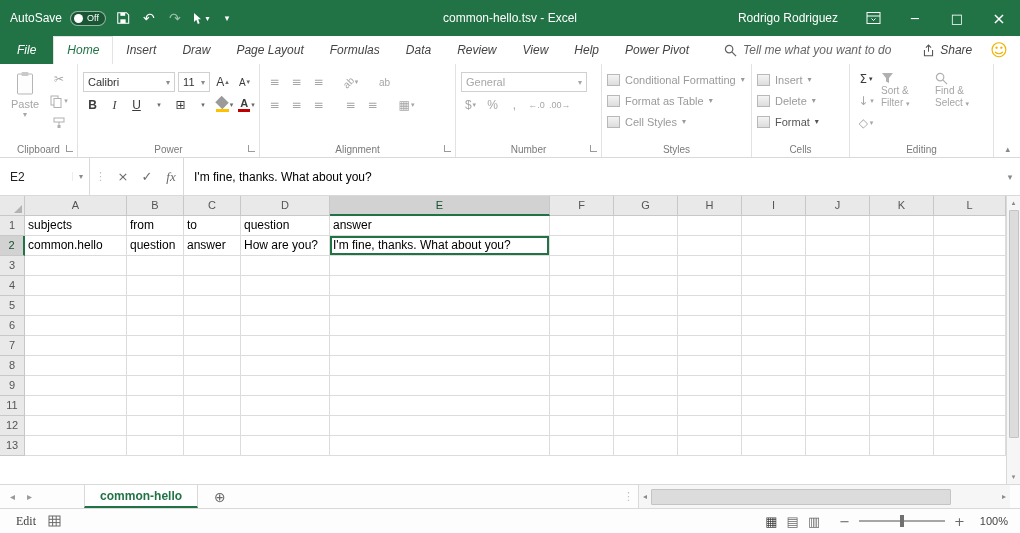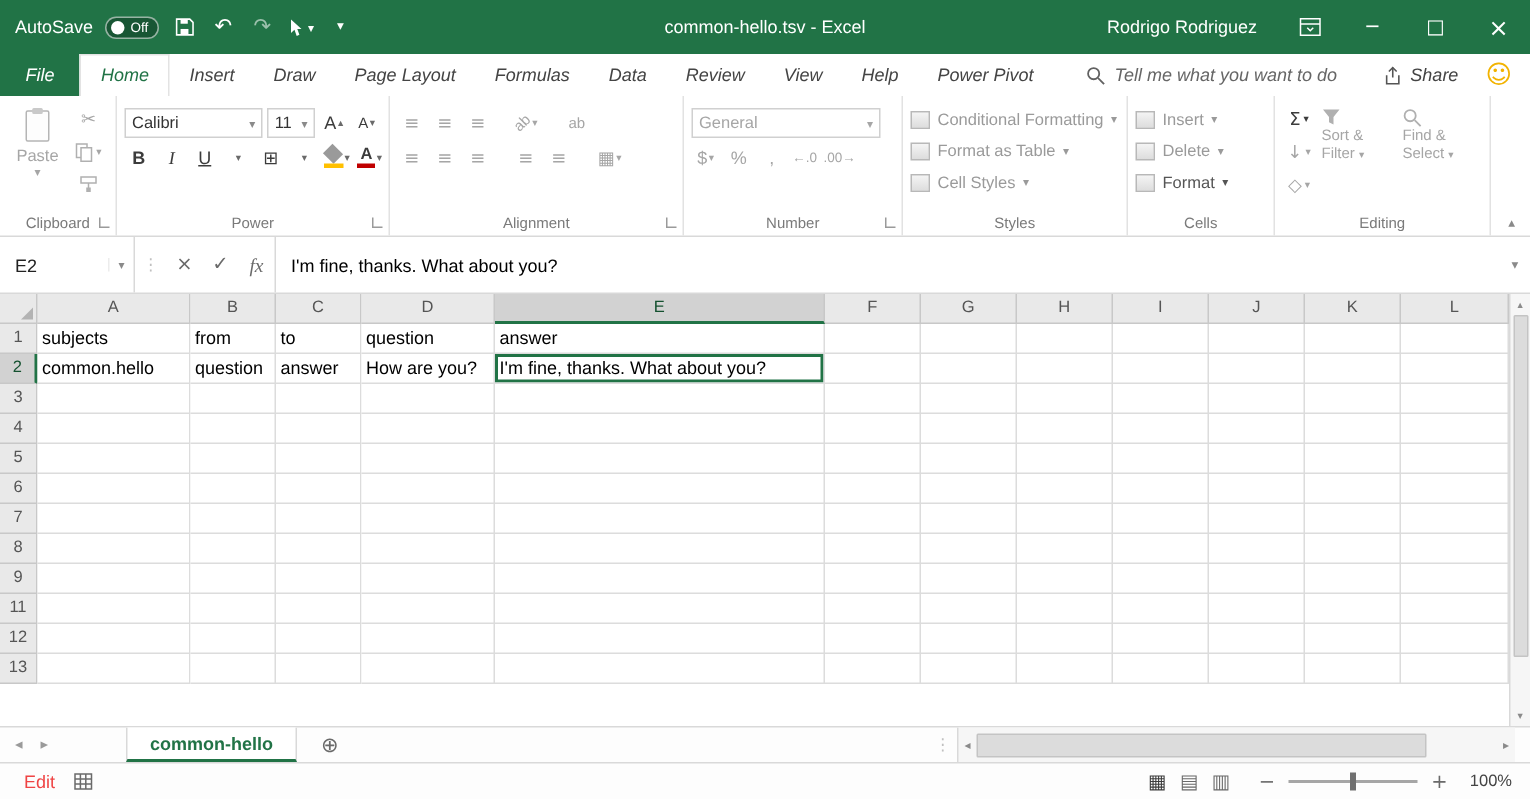--- a/index.html
+++ b/index.html
@@ -105,21 +105,21 @@
   .sheettab { margin-left:42px; padding:0 15px; display:flex; align-items:center; background:#fff; border-left:1px solid #d9d9d9; border-right:1px solid #d9d9d9; border-bottom:2px solid #217346; color:#217346; font-weight:bold; font-size:12px; cursor:default; }
   .addsheet { display:flex; align-items:center; margin-left:16px; color:#6a6a6a; font-size:14px; cursor:default; }
   .sb-spacer { flex:1; }
   .sb-drag { display:flex; align-items:center; color:#c0c0c0; font-size:11px; padding:0 4px; }
   .hscroll { width:372px; display:flex; align-items:center; background:#f6f6f6; border-left:1px solid #d9d9d9; margin-right:10px; }
   .harrow { font-size:8px; color:#8a8a8a; padding:0 4px; cursor:default; }
   .hthumb { height:16px; width:300px; background:#dcdcdc; border:1px solid #c4c4c4; border-radius:1px; cursor:default; }
 
   
   .statusbar { height:25px; border-top:1px solid #d9d9d9; background:#fdfdfd; display:flex; align-items:center; flex:none; }
-  .sb-mode { margin-left:16px; font-size:12px; color:#ef4444; }
+  .sb-mode { margin-left:16px; font-size:12px; color:#404040;font-family:Liberation Serif, serif; }
   .sb-macro { margin-left:12px; display:flex; align-items:center; cursor:default; }
   .sb-right { margin-left:auto; display:flex; align-items:center; gap:9px; margin-right:12px; }
   .viewbtn { font-size:13px; color:#6a6a6a; cursor:default; }
   .viewbtn.active { color:#3c3c3c; }
   .zoom-out,.zoom-in { font-size:13px; color:#6a6a6a; cursor:default; }
   .ztrack { width:86px; height:2px; background:#a6a6a6; position:relative; cursor:default; }
   .zthumb { position:absolute; left:41px; top:-5px; width:4px; height:12px; background:#707070; }
   .zoomlabel { font-size:11px; color:#444; width:34px; text-align:right; }
 </style>
 </head>

